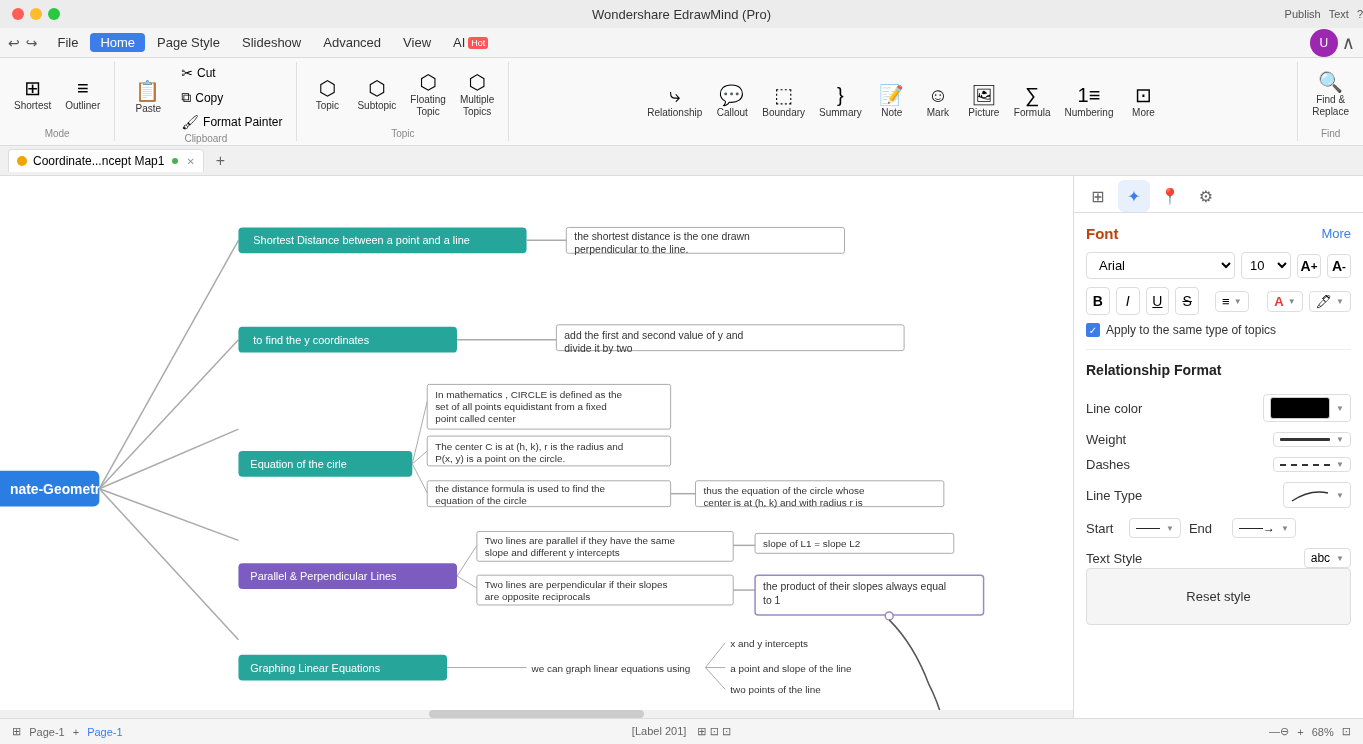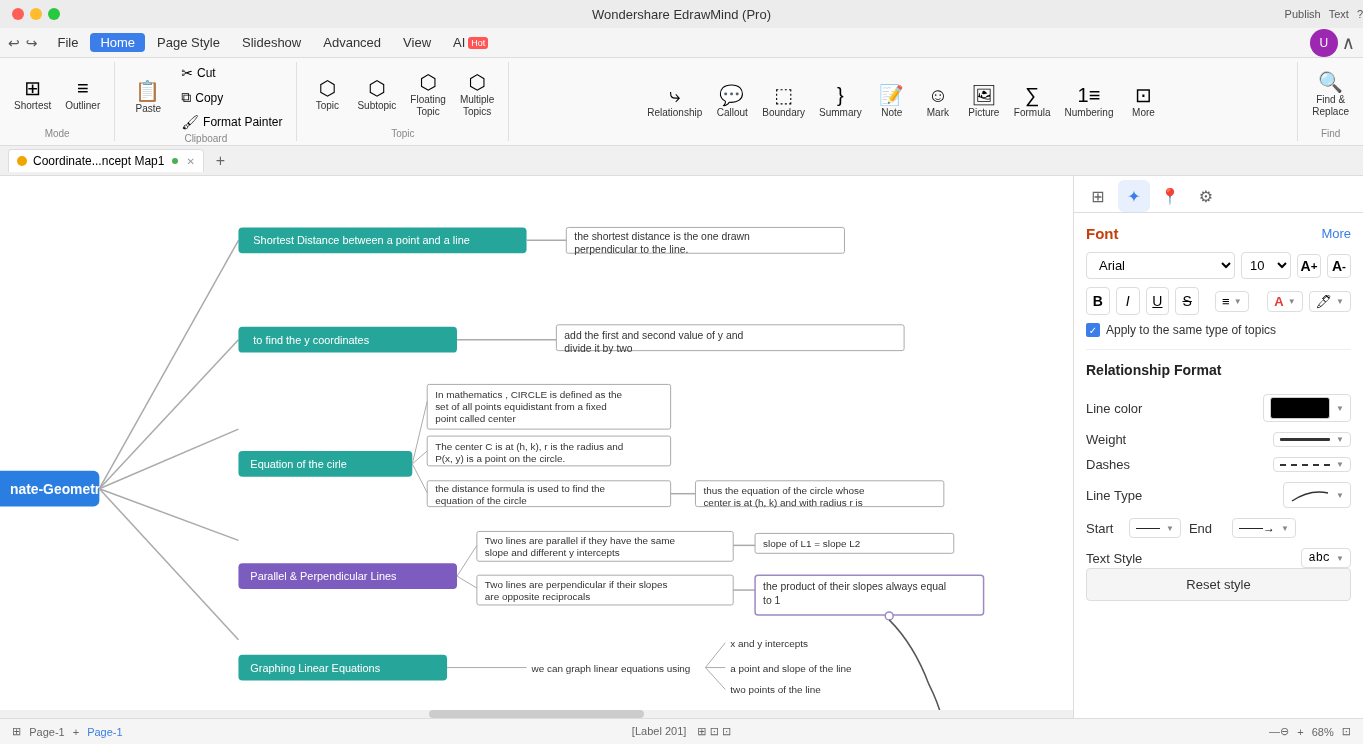--- a/index.html
+++ b/index.html
@@ -346,21 +346,21 @@
       gap: 4px;
       border: 1px solid #ddd;
       border-radius: 4px;
       padding: 2px 6px;
       background: white;
       cursor: pointer;
       font-size: 12px;
     }
     .reset-btn {
       width: 100%;
-      padding: 8px;
+      padding: 20px;
       border: 1px solid #ddd;
       border-radius: 4px;
       background: #f5f5f5;
       cursor: pointer;
       font-size: 13px;
       color: #333;
       text-align: center;
     }
 
     
@@ -778,21 +778,21 @@
         <div class="arrow-select">
           <span>——→</span>
           <span class="dropdown-arrow">▼</span>
         </div>
       </div>
 
       
       <div class="text-style-row">
         <span class="format-row-label">Text Style</span>
         <div class="text-style-select">
-          <span style="font-family:Liberation Mono, monospace;">abc</span>
+          <span style="font-family:Liberation Sans, sans-serif;">abc</span>
           <span class="dropdown-arrow">▼</span>
         </div>
       </div>
 
       
       <button class="reset-btn">Reset style</button>
 
     </div>
   </div>
 

